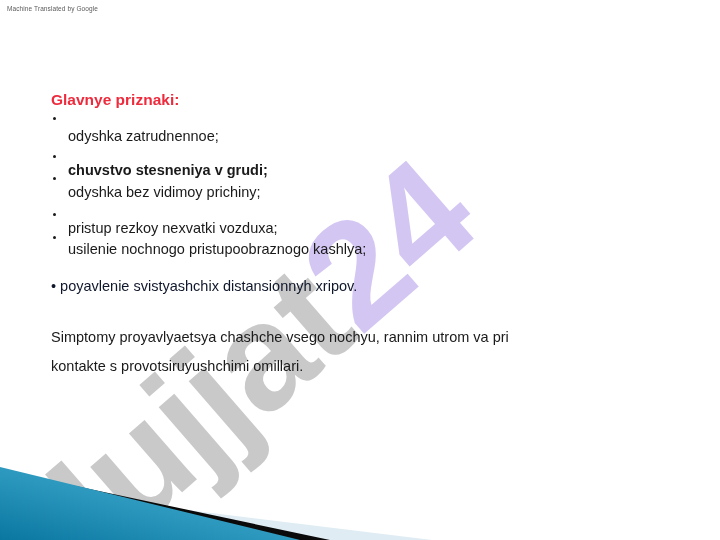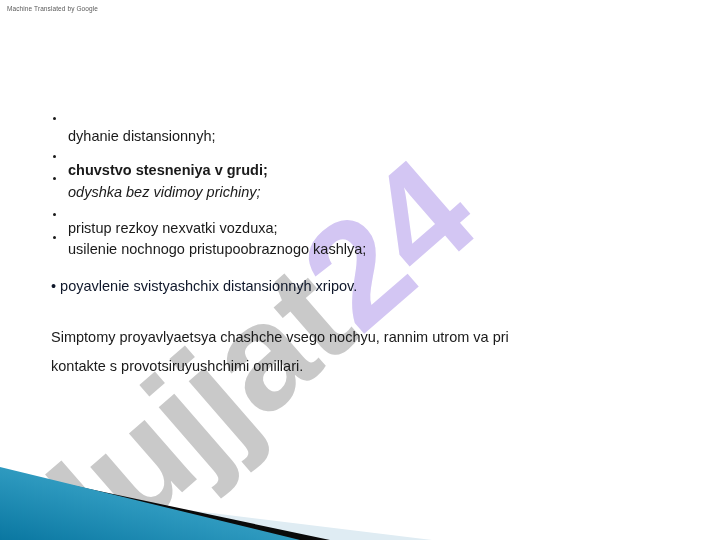--- a/index.html
+++ b/index.html
@@ -147,30 +147,31 @@
 
     <polygon points="0,470 330,540 292,540 0,483" fill="#0a0a0a"></polygon>
 
     <polygon points="0,467 300,540 0,540" fill="url(#tealGrad)"></polygon>
   </svg>
 
   <div class="content">
 
     <div class="mt-banner">Machine Translated by Google</div>
 
+    <div class="heading">Glavnye priznaki:</div>
 
     <span class="bullet-dot" style="left:53px; top:117px;"></span>
     <span class="bullet-dot" style="left:53px; top:155px;"></span>
     <span class="bullet-dot" style="left:53px; top:177px;"></span>
     <span class="bullet-dot" style="left:53px; top:213px;"></span>
     <span class="bullet-dot" style="left:53px; top:236px;"></span>
 
-    <div class="line" style="top:127px;">dyhanie distansionnyh;</div>
+    <div class="line" style="top:127px;">odyshka zatrudnennoe;</div>
     <div class="line" style="top:161px;font-weight:bold;">chuvstvo stesneniya v grudi;</div>
-    <div class="line" style="top:183px;font-style:italic;">odyshka bez vidimoy prichiny;</div>
+    <div class="line" style="top:183px;">odyshka bez vidimoy prichiny;</div>
     <div class="line" style="top:240px;">usilenie nochnogo pristupoobraznogo kashlya;</div>
     <div class="line" style="top:219px;">pristup rezkoy nexvatki vozduxa;</div>
 
     <div class="line-inline-bullet" style="top:277px;">• poyavlenie svistyashchix distansionnyh xripov.</div>
 
     <div class="para" style="top:357px;">kontakte s provotsiruyushchimi omillari.</div>
     <div class="para" style="top:328px;">Simptomy proyavlyaetsya chashche vsego nochyu, rannim utrom va pri</div>
 
   </div>
 </div>

